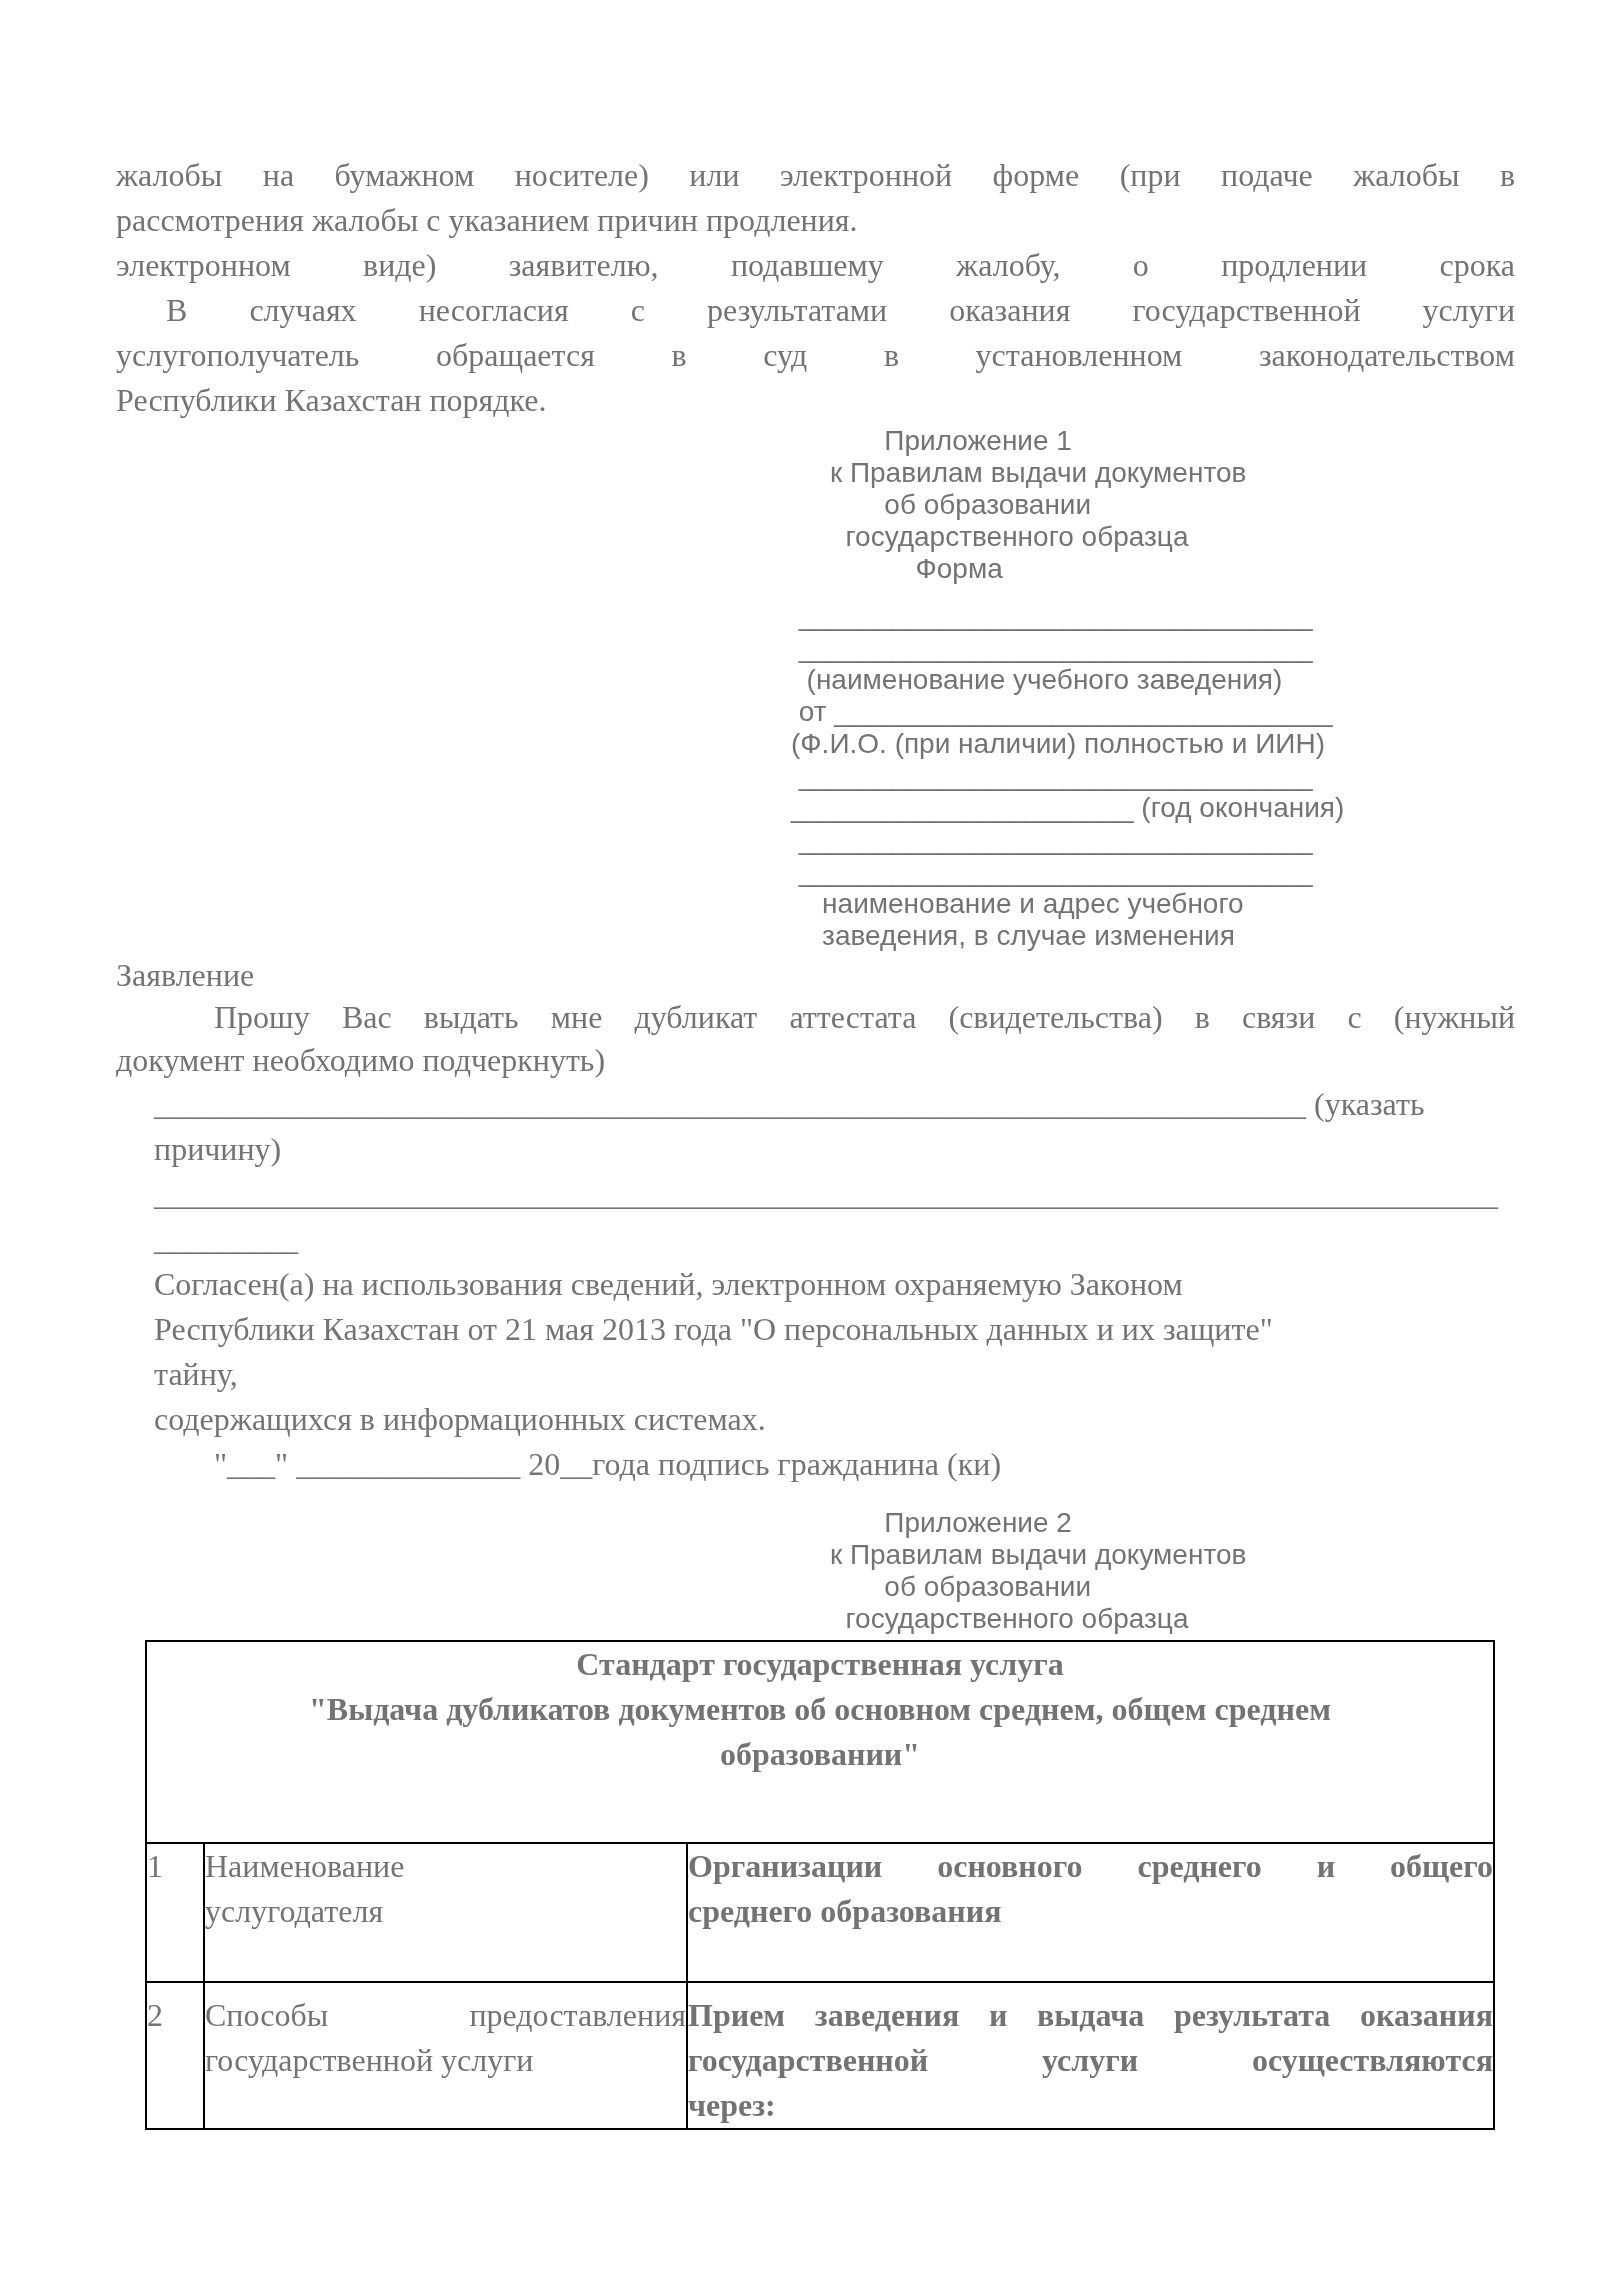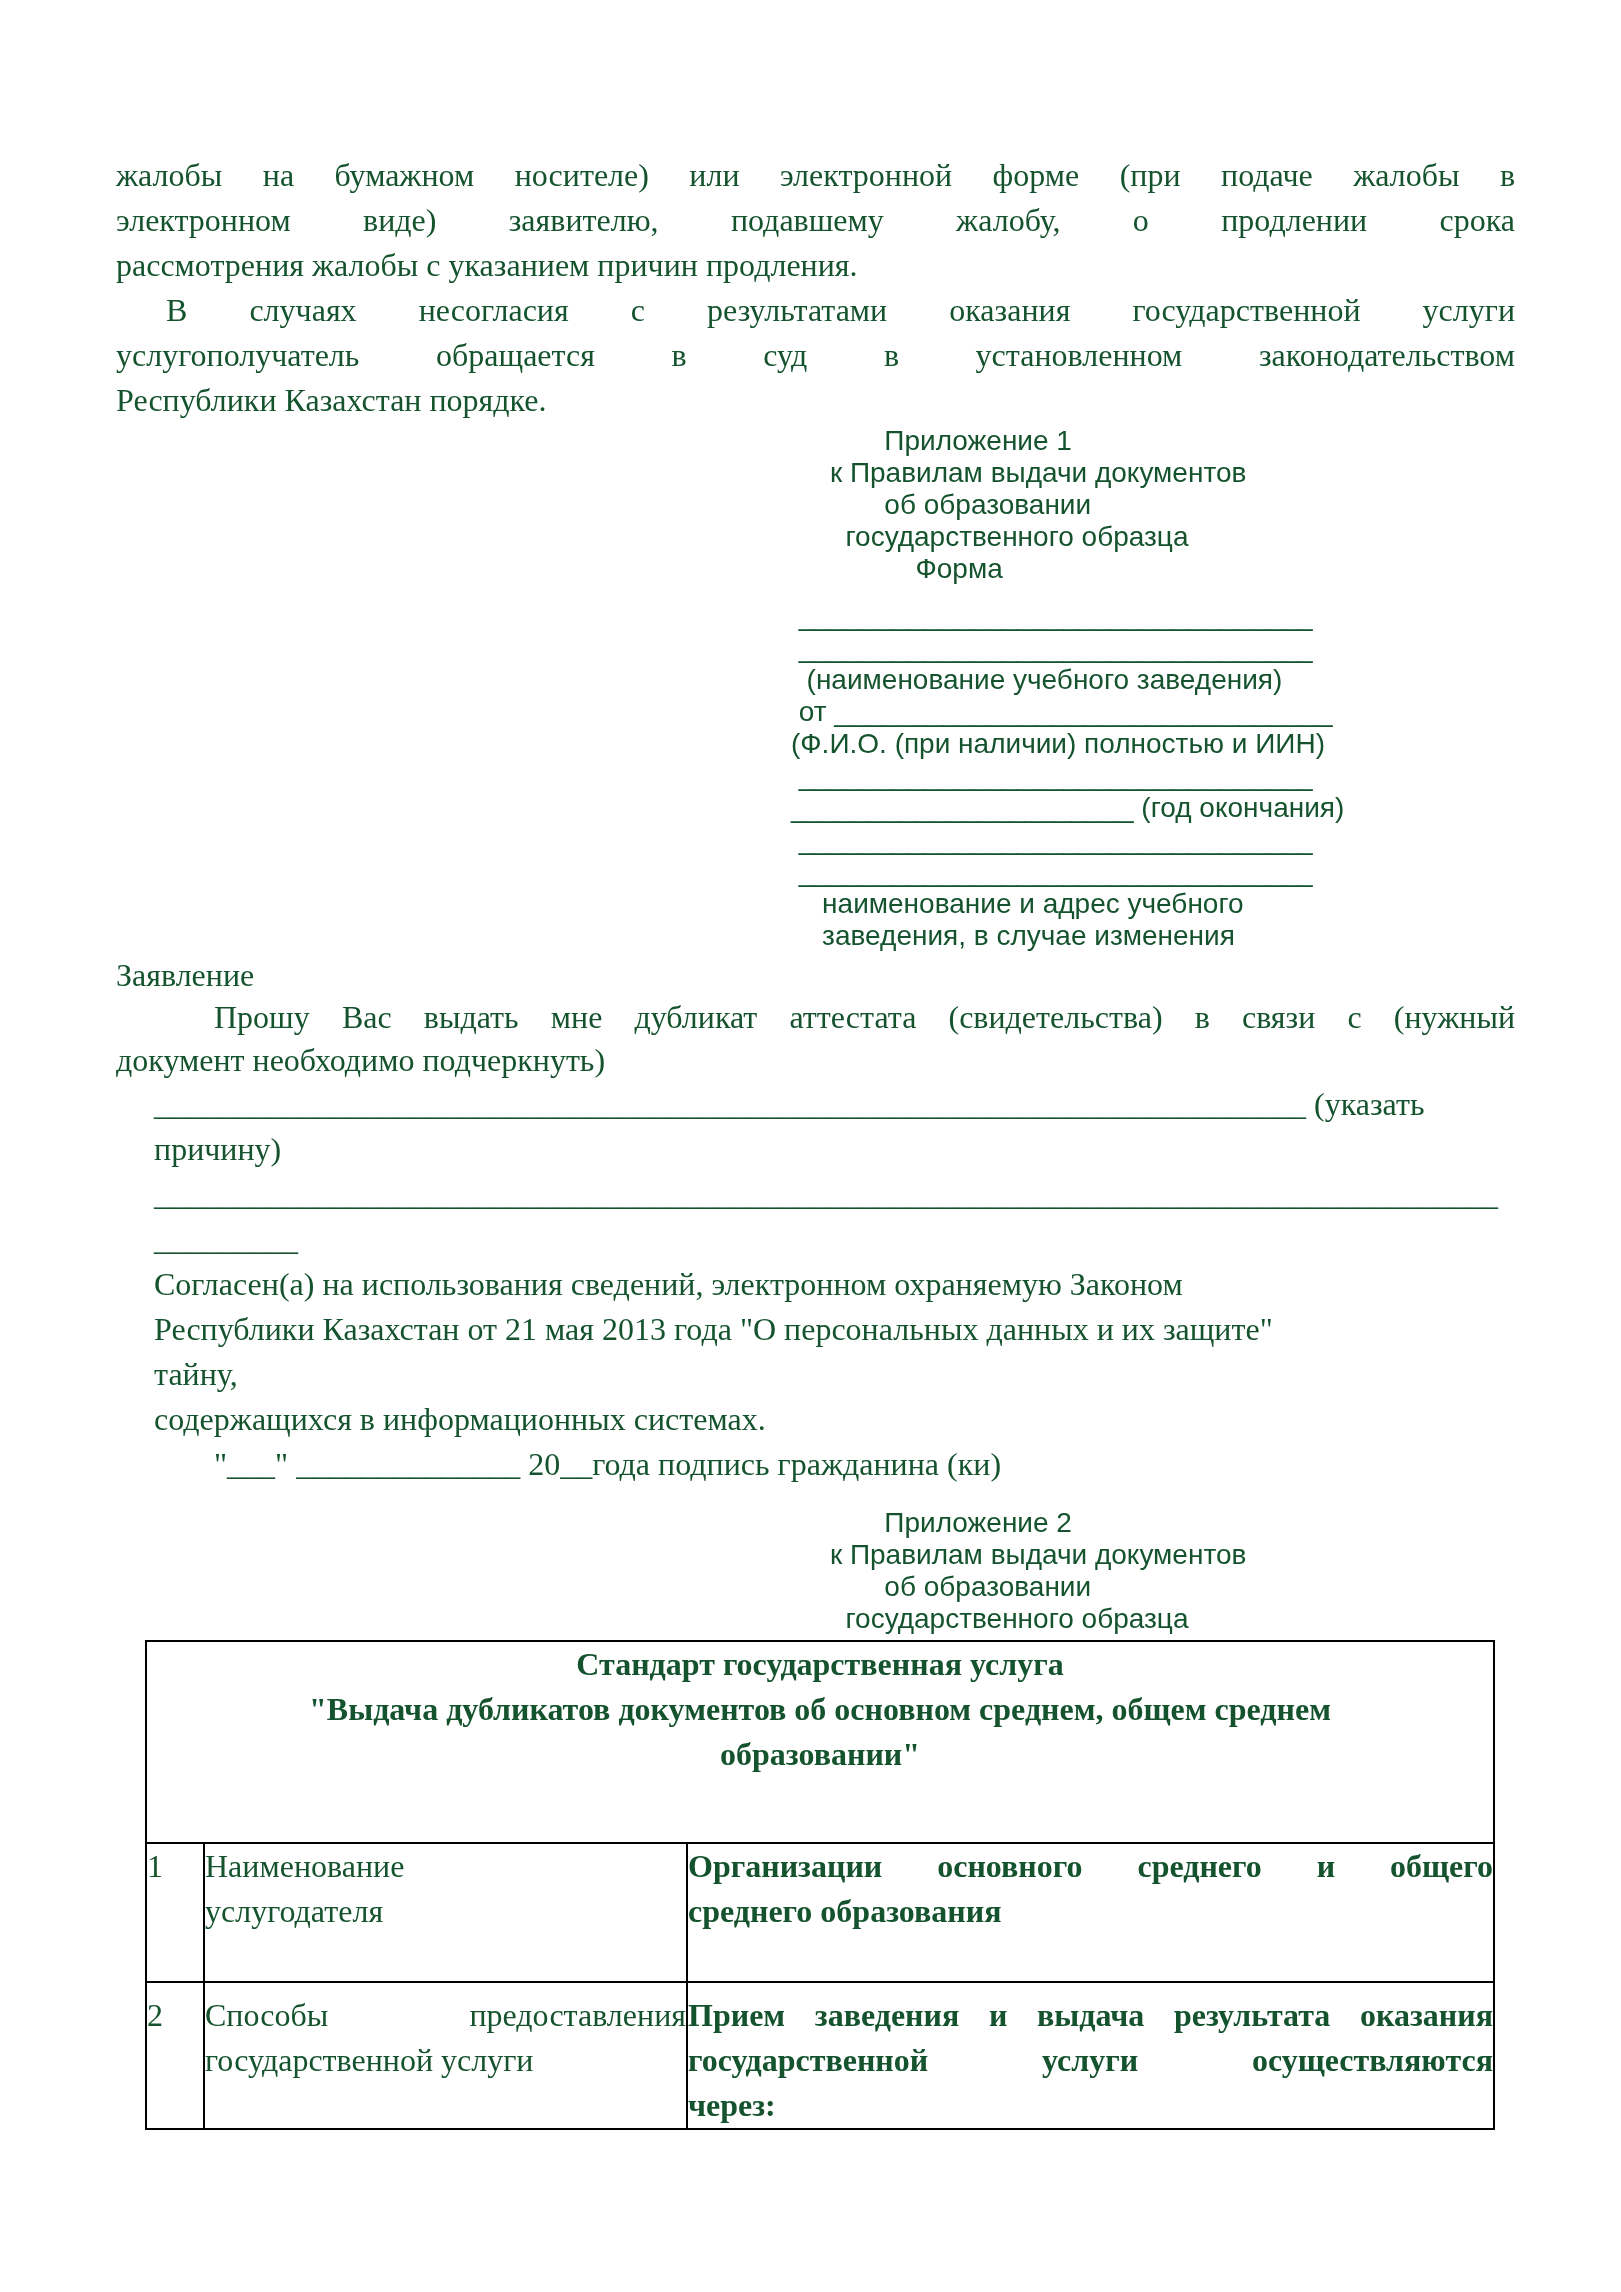--- a/index.html
+++ b/index.html
@@ -1,20 +1,20 @@
 <!DOCTYPE html>
 <html><head>
 <meta charset="utf-8">
 <style>
   html,body{margin:0;padding:0;background:#e8e8e8;}
   .page{
     position:relative;
     width:1621px;height:2293px;
     background:#ffffff;
-    color:#14532d;
+    color:#737373;
     font-family:"Liberation Serif", serif;
     overflow:hidden;
     margin:0 auto;
   }
   .serif{position:absolute;font-size:32px;line-height:45px;}
   .pblock{left:116px;width:1399px;}
   .ln{white-space:pre-wrap;}
   .ln.j{text-align:justify;text-align-last:justify;}
   .ind51{text-indent:50px;}
   .ind100{text-indent:98px;}
@@ -57,22 +57,22 @@
   td.valcell{padding:12.7px 13.7px 0 12.7px;font-weight:bold;}
   tr.r2 td.numcell, tr.r2 td.namecell, tr.r2 td.valcell{padding-top:9.8px;}
 </style>
 </head>
 <body>
 
 <div class="page">
 
   <div class="serif pblock" style="top:153px">
     <div class="ln j">жалобы на бумажном носителе) или электронной форме (при подаче жалобы в</div>
+    <div class="ln">рассмотрения жалобы с указанием причин продления.</div>
     <div class="ln j">электронном виде) заявителю, подавшему жалобу, о продлении срока</div>
-    <div class="ln">рассмотрения жалобы с указанием причин продления.</div>
   </div>
 
   <div class="serif pblock" style="top:288px">
     <div class="ln j ind51">В случаях несогласия с результатами оказания государственной услуги</div>
     <div class="ln j">услугополучатель обращается в суд в установленном законодательством</div>
     <div class="ln">Республики Казахстан порядке.</div>
   </div>
 
   <pre class="mono" id="annex1-heading">            Приложение 1
      к Правилам выдачи документов

